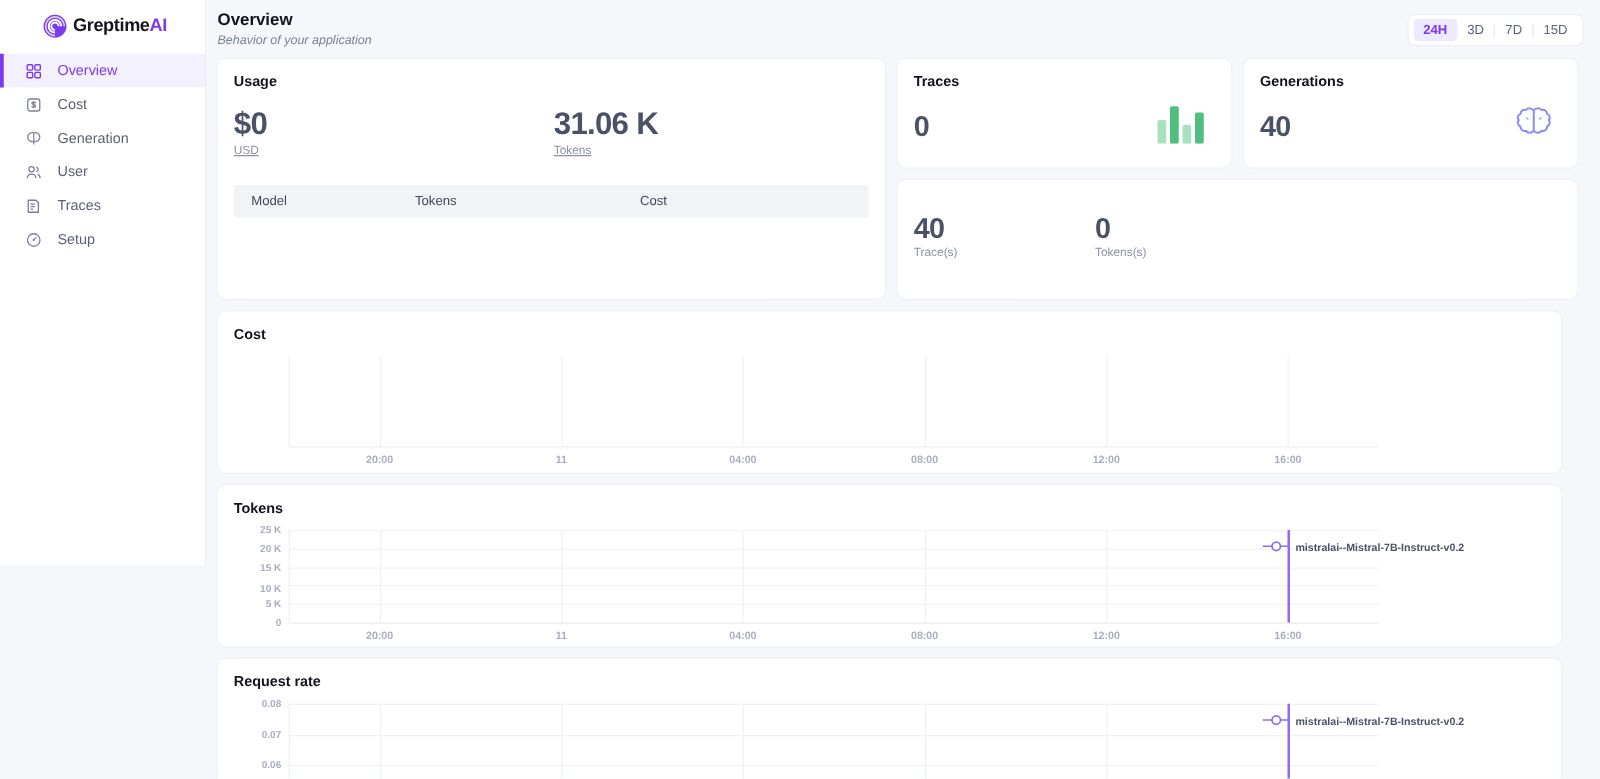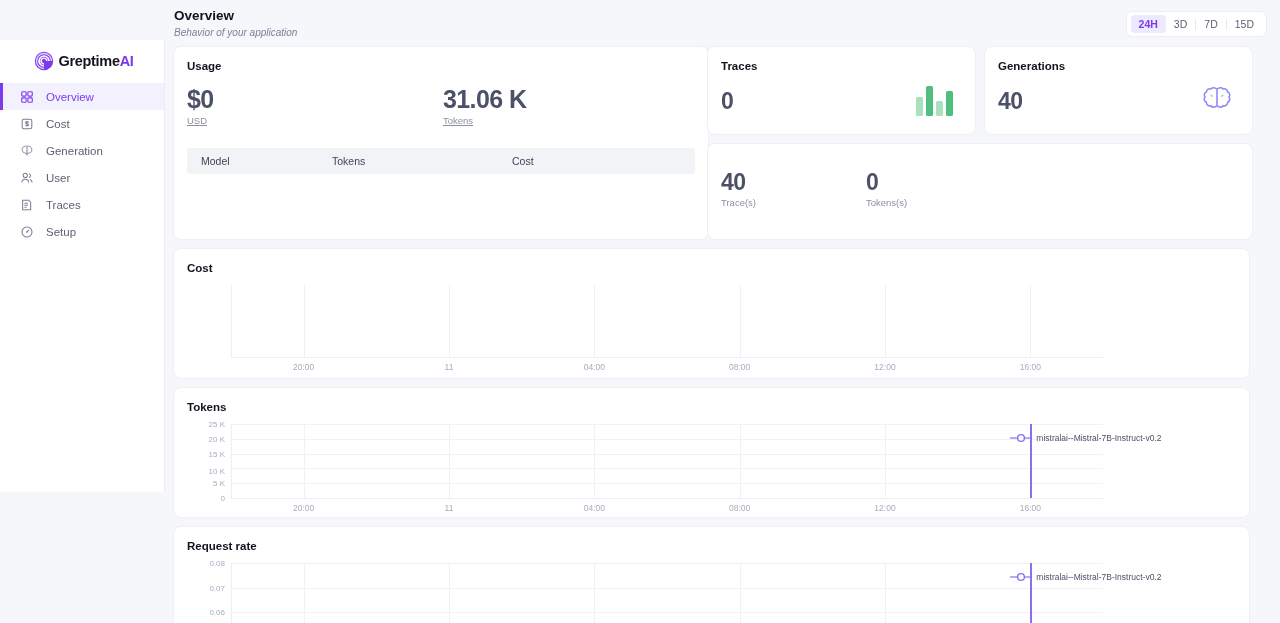--- a/index.html
+++ b/index.html
@@ -11,21 +11,20 @@
   }
   .app { display: flex; width: 1280px; height: 623px; }
 
   
   .sidebar {
     width: 165px; height: 452px;
     background: #ffffff;
     border-right: 1px solid #eceef3;
     flex: 0 0 165px;
     position: relative;
-    margin-top: 40px;
   }
   .brand {
     height: 41px;
     display: flex; align-items: center; justify-content: center;
     gap: 4px;
     padding-left: 4px;
   }
   .brand-logo { width: 20px; height: 20px; flex: 0 0 20px; }
   .brand-text {
     font-size: 14.5px; font-weight: 700; letter-spacing: -.3px;
@@ -81,21 +80,21 @@
     font-size: 10.5px; color: #5c6274;
     padding: 3px 8px; border-radius: 4px;
     cursor: pointer; background: transparent; border: none;
     font-family: inherit; line-height: 12px;
   }
   .range-btn.active { background: #ede9fe; color: #7c3aed; font-weight: 600; }
   .range-sep { width: 1px; height: 11px; background: #e6e8ef; }
 
   .content { padding: 0 14px 0 9px; }
 
-  .row { display: flex; }
+  .row { display: flex; gap: 10px; }
   .card {
     background: #ffffff;
     border-radius: 7px;
     box-shadow: 0 0 0 1px #eef0f5;
   }
   .card-title {
     font-size: 11.5px; font-weight: 700; color: #14121c;
   }
 
   
@@ -130,21 +129,21 @@
   .tm-trace { width: 145px; }
   .tm-val { font-size: 23px; font-weight: 700; color: #4b5267; line-height: 27px; letter-spacing: -.5px; }
   .tm-lbl { font-size: 9.5px; color: #8b90a2; margin-top: 1px; }
 
   
   .chart-card { width: 1075px; margin-top: 10px; padding: 13px 13px 0 13px; position: relative; }
   .cost-card { height: 129px; }
   .tokens-card { height: 129px; }
   .reqrate-card { height: 129px; }
 
-  .plot { position: relative; margin-top: 11px; }
+  .plot { position: relative; margin-top: 11px; font-weight: bold; }
   .vgrid { position: absolute; top: 0; width: 1px; background: #f0f1f5; }
   .hgrid { position: absolute; left: 0; height: 1px; background: #f1f2f6; }
   .axis-line { position: absolute; background: #eceef2; }
   .xlab {
     position: absolute; font-size: 8.5px; color: #a8adbd;
     transform: translateX(-50%); white-space: nowrap;
   }
   .ylab {
     position: absolute; font-size: 8px; color: #a8adbd;
     transform: translateY(-50%); text-align: right; white-space: nowrap;

